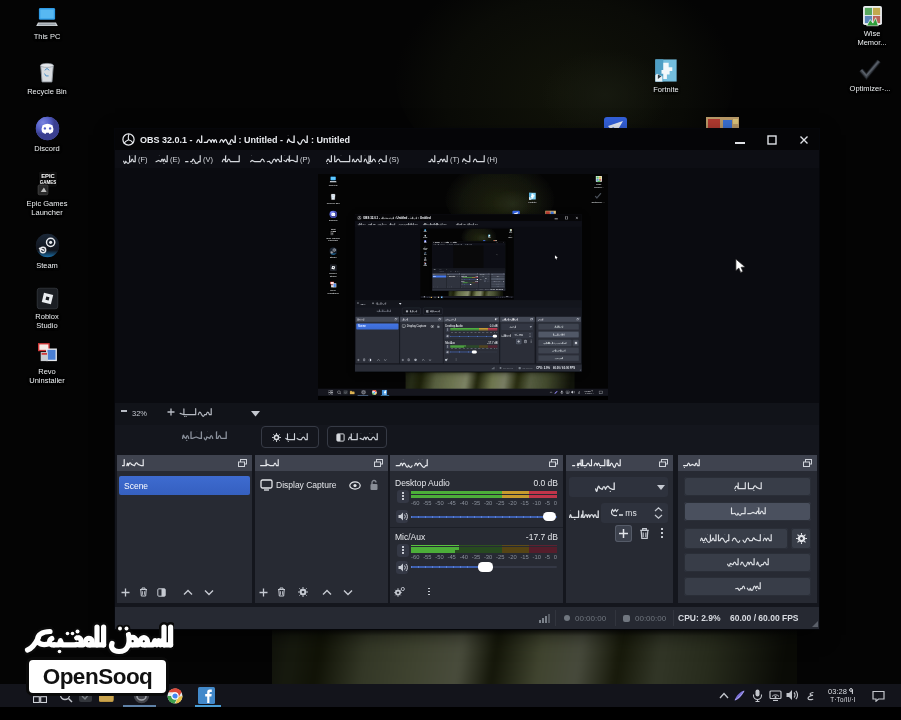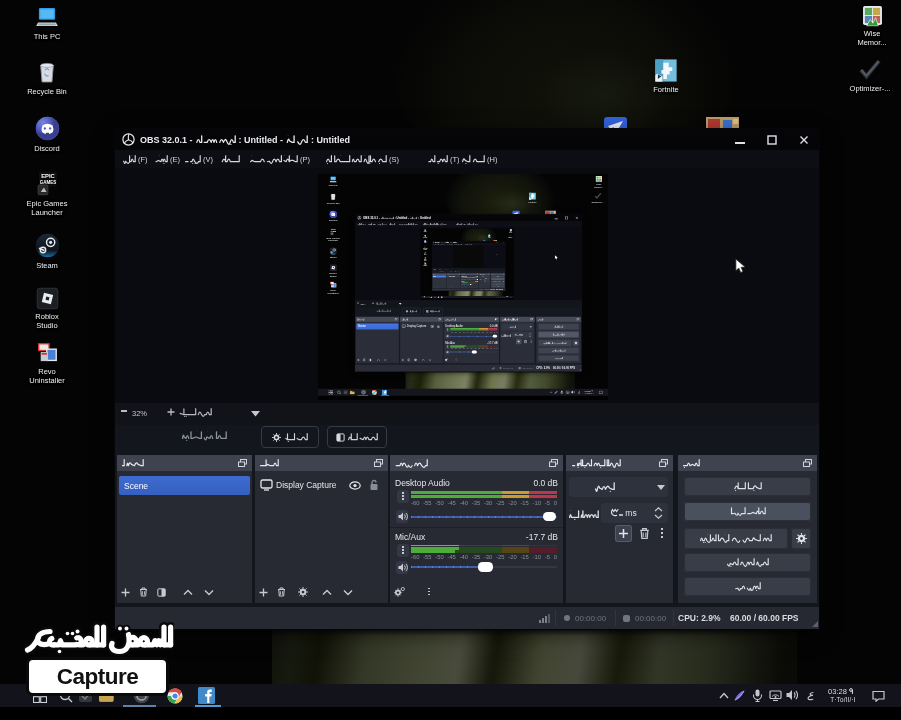--- a/index.html
+++ b/index.html
@@ -2195,16 +2195,16 @@
   <g fill="#ffffff">
           <circle cx="96" cy="8.6" r="2"></circle>
           <circle cx="102.5" cy="8.6" r="2"></circle>
           <circle cx="53.5" cy="11.5" r="2"></circle>
           <circle cx="43.5" cy="13.5" r="1.8"></circle>
           <circle cx="48.5" cy="13.5" r="1.8"></circle>
           <circle cx="35.5" cy="31.5" r="1.8"></circle>
         </g>
  </svg>
  <div id="wmbox">
-        <span>Capture</span>
+        <span>OpenSooq</span>
       </div>
 </div>
 
 </div>
 </body></html>

